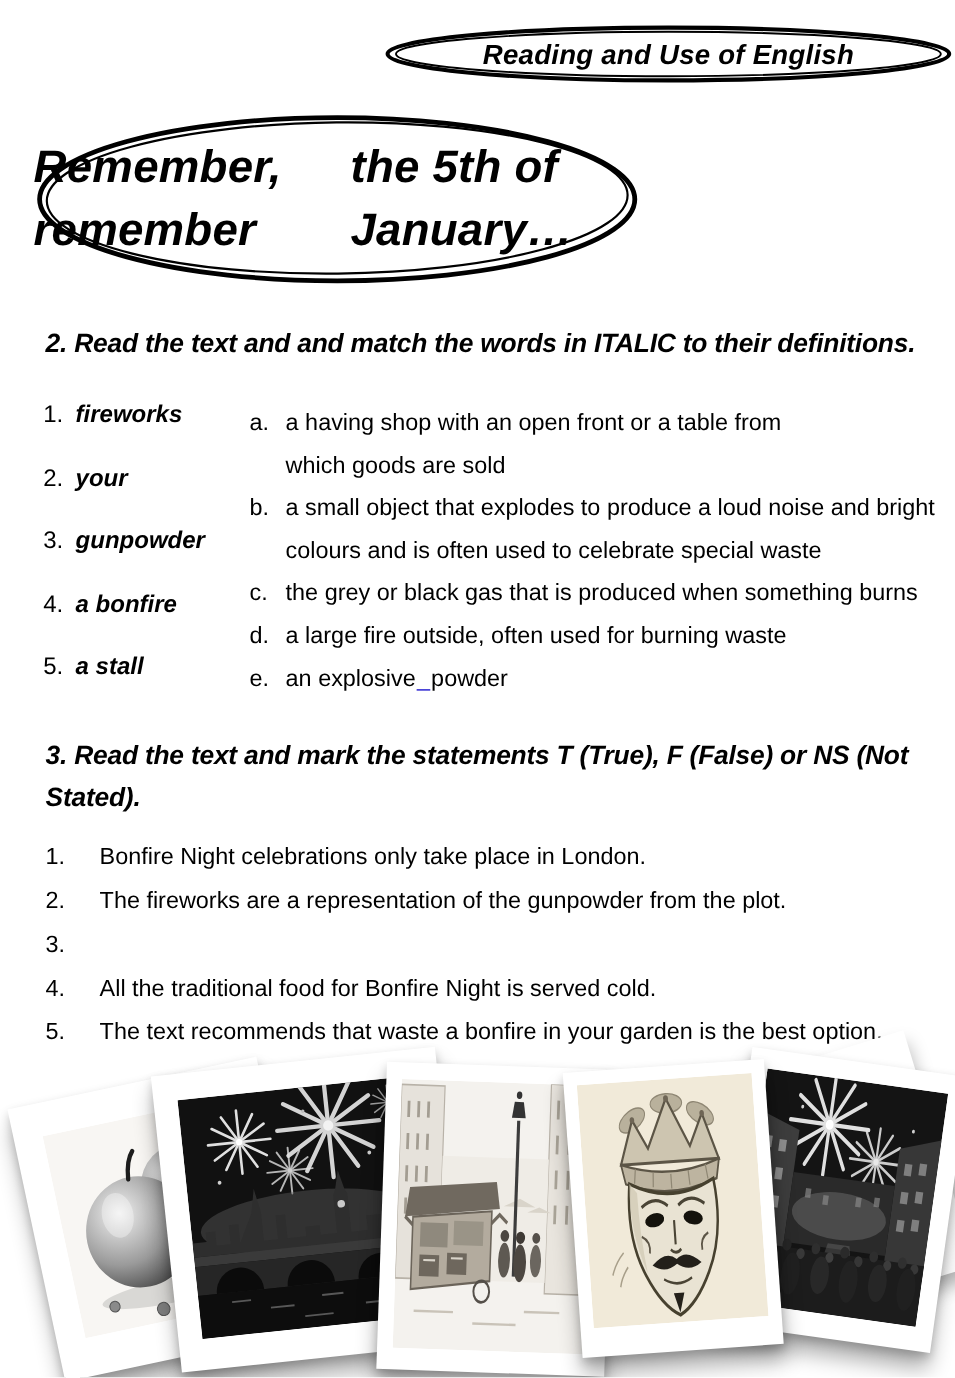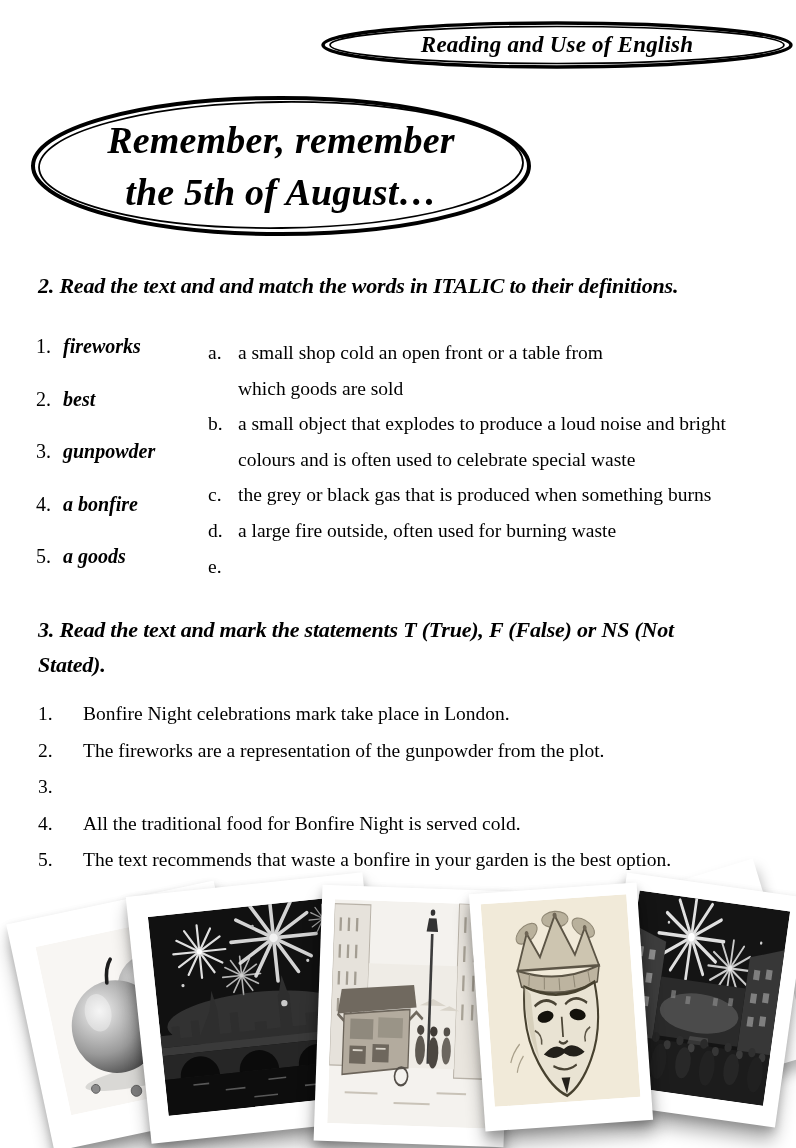--- a/index.html
+++ b/index.html
@@ -1,38 +1,38 @@
 <!DOCTYPE html>
 <html><head>
 <meta charset="utf-8">
 <style>
   html,body { margin:0; padding:0; background:#ffffff; }
   .page {
     position:relative; width:796px; height:1148px; margin:0 auto;
     background:#ffffff; color:#000;
-    font-family:Liberation Serif, serif;
+    font-family:Liberation Sans, sans-serif;
     overflow:hidden;
     border-radius:11px;
   }
 
   
   .badge { position:absolute; top:20px; left:320px; width:474px; height:50px; }
   .badge svg { position:absolute; left:0; top:0; width:100%; height:100%; }
   .badge-text {
     position:absolute; left:0; top:0; right:0; bottom:0;
     display:flex; align-items:center; justify-content:center;
     font-size:23px; font-weight:bold; font-style:italic; letter-spacing:0.2px;
   }
 
   
   .title-oval { position:absolute; top:92px; left:28px; width:506px; height:148px; }
   .title-oval svg { position:absolute; left:0; top:0; width:100%; height:100%; }
   .title-text {
     position:absolute; left:0; top:0; right:0; bottom:0;
-    display:flex; flex-direction:column; align-items:center; justify-content:center;
+    display:flex; flex-direction:row; align-items:center; justify-content:center;
     font-size:38px; font-weight:bold; font-style:italic; line-height:52px;
     letter-spacing:0.2px;
   }
 
   
   .ex-heading {
     position:absolute; left:38px; width:764px;
     font-size:22px; font-weight:bold; font-style:italic;
     letter-spacing:-0.2px; line-height:35px; white-space:pre-line;
   }
@@ -88,82 +88,83 @@
     <div class="badge-text">Reading and Use of English</div>
   </div>
 
   <div class="title-oval">
     <svg viewBox="0 0 506 148" preserveAspectRatio="none">
       <ellipse cx="253" cy="74" rx="248" ry="68" fill="#ffffff" stroke="#000" stroke-width="4"></ellipse>
       <ellipse cx="253" cy="73" rx="242" ry="63" fill="none" stroke="#000" stroke-width="1.8" transform="rotate(-0.6 253 73)"></ellipse>
     </svg>
     <div class="title-text">
       <div>Remember, remember</div>
-      <div>the 5th of August…</div>
+      <div>the 5th of January…</div>
     </div>
   </div>
 
   <div class="ex-heading ex2-heading">2. Read the text and and match the words in ITALIC to their definitions.</div>
 
   <div class="match">
     <div class="words">
       <div class="word-item">
         <span class="num">1.</span>
         <span class="word">fireworks</span>
       </div>
       <div class="word-item">
         <span class="num">2.</span>
-        <span class="word">best</span>
+        <span class="word">your</span>
       </div>
       <div class="word-item">
         <span class="num">3.</span>
         <span class="word">gunpowder</span>
       </div>
       <div class="word-item">
         <span class="num">4.</span>
         <span class="word">a bonfire</span>
       </div>
       <div class="word-item">
         <span class="num">5.</span>
-        <span class="word">a goods</span>
+        <span class="word">a stall</span>
       </div>
     </div>
 
     <div class="defs">
       <div class="def-item">
         <span class="letter">a.</span>
-        <span class="def-text">a small shop cold an open front or a table from
+        <span class="def-text">a having shop with an open front or a table from
 which goods are sold</span>
       </div>
       <div class="def-item">
         <span class="letter">b.</span>
         <span class="def-text">a small object that explodes to produce a loud noise and bright
 colours and is often used to celebrate special waste</span>
       </div>
       <div class="def-item">
         <span class="letter">c.</span>
         <span class="def-text">the grey or black gas that is produced when something burns</span>
       </div>
       <div class="def-item">
         <span class="letter">d.</span>
         <span class="def-text">a large fire outside, often used for burning waste</span>
       </div>
       <div class="def-item">
         <span class="letter">e.</span>
+        <span class="def-text"><span>an explosive</span><span class="ins">_</span><span>powder</span></span>
       </div>
     </div>
   </div>
 
   <div class="ex-heading ex3-heading">3. Read the text and mark the statements T (True), F (False) or NS (Not
 Stated).</div>
 
   <div class="statements">
     <div class="stmt">
       <span class="num">1.</span>
-      <span>Bonfire Night celebrations mark take place in London.</span>
+      <span>Bonfire Night celebrations only take place in London.</span>
     </div>
     <div class="stmt">
       <span class="num">2.</span>
       <span>The fireworks are a representation of the gunpowder from the plot.</span>
     </div>
     <div class="stmt">
       <span class="num">3.</span>
     </div>
     <div class="stmt">
       <span class="num">4.</span>

